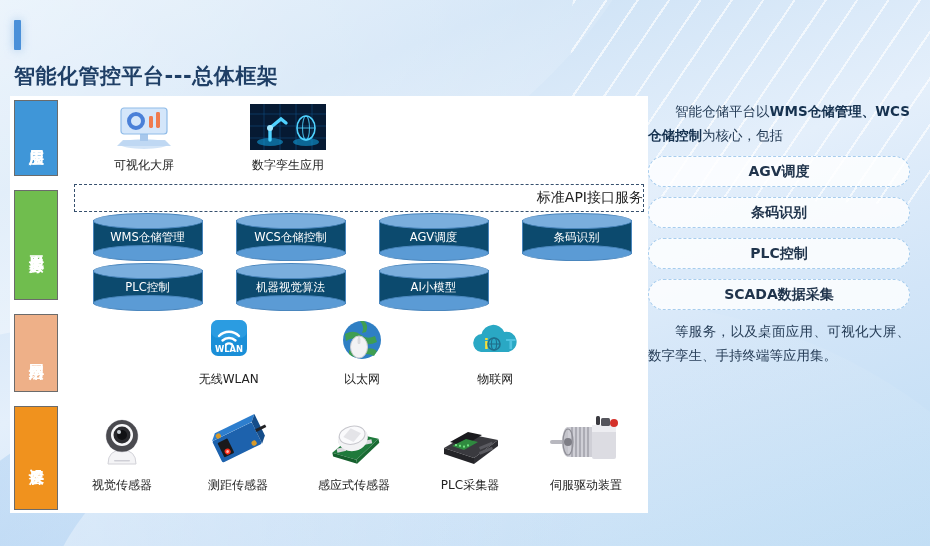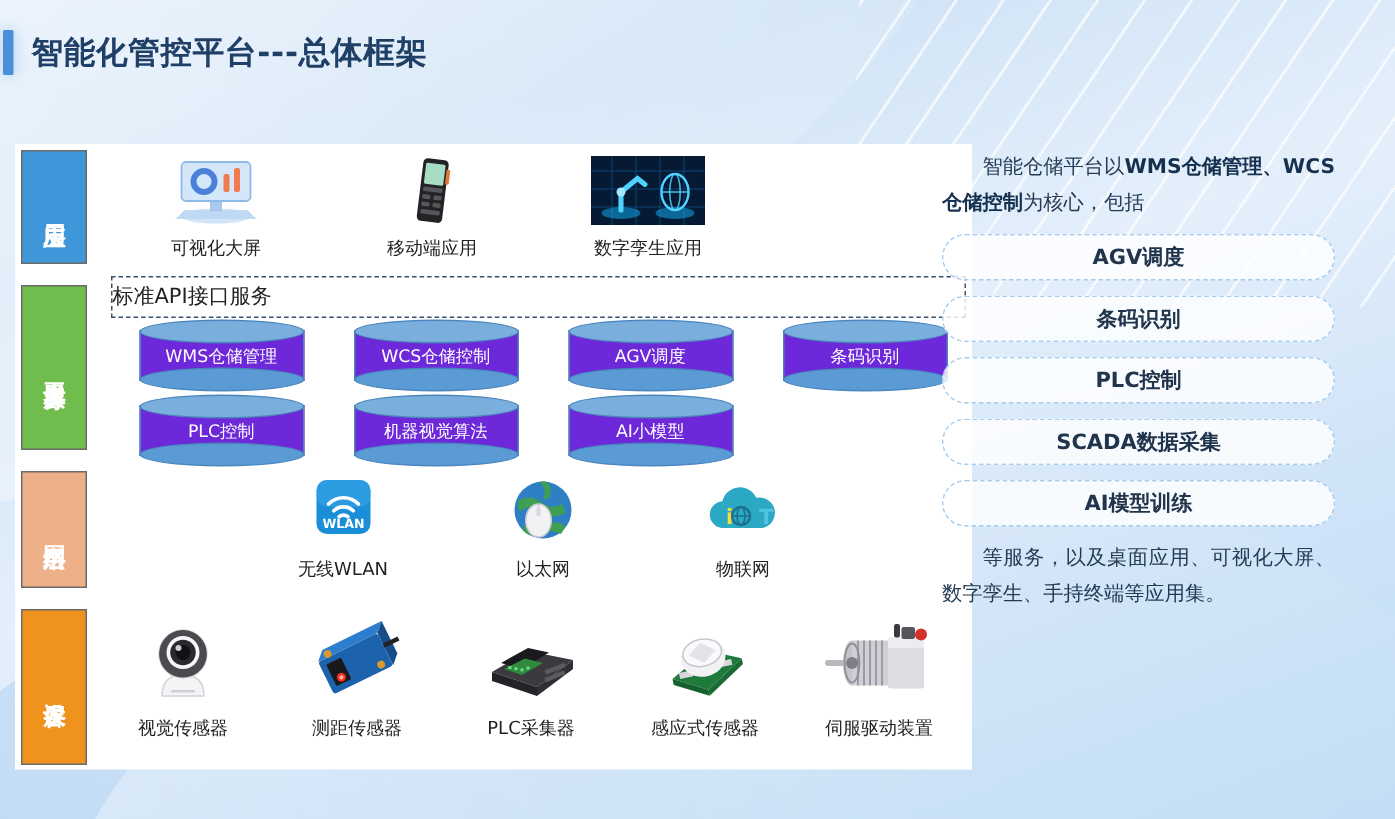--- a/index.html
+++ b/index.html
@@ -21,21 +21,21 @@
          background: linear-gradient(95deg, rgba(150,195,238,.45), rgba(255,255,255,.06) 60%);
          border-radius: 60% 40% 0 0 / 100% 100% 0 0; }
   #sw3 { top:-40px; right:-60px; width:420px; height:240px;
          background: repeating-linear-gradient(122deg, rgba(255,255,255,.65) 0 2px, rgba(255,255,255,0) 2px 26px);
          transform: rotate(2deg); }
   #sw4 { bottom:-90px; left:40px; width:760px; height:260px;
          background: linear-gradient(100deg, rgba(255,255,255,.38), rgba(255,255,255,0) 70%);
          border-radius: 50% 50% 0 0 / 100% 100% 0 0; }
 
   
-  .header { position:absolute; top:20px; left:2px; display:flex; align-items:center; gap:12px; }
+  .header { position:absolute; top:20px; left:14px; display:flex; gap:12px;flex-direction:column; }
   .title-bar { width:7px; height:30px; background:#4a90d9; border-radius:1px;
                box-shadow: 0 0 10px rgba(120,175,225,.6); }
   .title-text { font-size:21px; font-weight:bold; color:#1f3f66; letter-spacing:.5px;
                 font-family:"DejaVu Sans","Liberation Sans",sans-serif; }
 
   
   .panel { position:absolute; left:10px; top:96px; width:638px; height:417px;
            background:#ffffff; }
 
   
@@ -60,49 +60,49 @@
   .icon-box  { height:46px; display:flex; align-items:center; justify-content:center; }
   .icon-label { margin-top:7px; font-size:12px; color:#222;
                 font-family:"DejaVu Sans","Liberation Sans",sans-serif; white-space:nowrap; }
 
   
   #app-row { position:absolute; left:10px; top:8px; width:576px; }
   #app-row .icon-cell { width:144px; }
 
   
   .api-bar { position:absolute; left:12px; top:88px; width:570px; height:28px;
-             border:1.6px dashed #36506e; display:flex; align-items:center; justify-content:flex-start; }
+             border:1.6px dashed #36506e; display:flex; align-items:center; justify-content:flex-end; }
   .api-bar span { font-size:14px; color:#222; font-family:"DejaVu Sans","Liberation Sans",sans-serif; }
 
   
   .cyl-grid { position:absolute; left:14px; top:124px; width:572px; }
   .cyl-row { display:flex; gap:0; }
   .cyl-row + .cyl-row { margin-top:16px; }
   .cyl-wrap { width:143px; display:flex; justify-content:center; }
-  .cyl { position:relative; width:110px; height:34px; background:#6d28d9;
+  .cyl { position:relative; width:110px; height:34px; background:#0c4a6e;
          border-left:1px solid #4a86bd; border-right:1px solid #4a86bd; }
   .cyl::before { content:""; position:absolute; left:-1px; right:-1px; top:-7px; height:14px;
                  background:#7aaedd; border:1px solid #4a86bd; border-radius:50%; }
   .cyl::after  { content:""; position:absolute; left:-1px; right:-1px; bottom:-7px; height:14px;
                  background:#5b9bd5; border:1px solid #4a86bd; border-radius:50%; z-index:0; }
   .cyl b { position:absolute; inset:0; display:flex; align-items:center; justify-content:center;
            color:#fff; font-size:11.5px; font-weight:normal; z-index:2;
            font-family:"DejaVu Sans","Liberation Sans",sans-serif; }
 
   
   #net-row { position:absolute; left:100px; top:222px; width:400px;justify-content:space-between; }
   #net-row .icon-cell { width:134px; }
 
   
   #dev-row { position:absolute; left:2px; top:318px; width:584px; }
   #dev-row .icon-cell { width:116px; }
   #dev-row .icon-box { height:56px; }
 
   
-  .right { position:absolute; left:628px; top:100px; width:262px; }
+  .right { position:absolute; left:648px; top:100px; width:262px; }
   .rtext { font-size:13.5px; color:#243b55; line-height:1.75; text-align:justify;
            font-family:"DejaVu Sans","Liberation Sans",sans-serif; }
   .rtext.indent { text-indent:2em; }
   .rtext b { color:#15314f; }
   .pill-list { margin:9px 0 6px 0; }
   .pill { height:31px; margin-bottom:10px; border:1.4px dashed #a7cdee; border-radius:16px;
           background:rgba(255,255,255,.82); display:flex; align-items:center; justify-content:center;
           color:#20344c; font-weight:bold; font-size:14px;
           font-family:"DejaVu Sans","Liberation Sans",sans-serif; }
 </style>
@@ -149,38 +149,20 @@
           <rect x="8" y="4" width="46" height="26" rx="3" fill="#d4e6fa" stroke="#8fbbe8" stroke-width="1.2"></rect>
           <circle cx="23" cy="17" r="7" fill="none" stroke="#4a80d8" stroke-width="4"></circle>
           <rect x="36" y="12" width="4" height="12" rx="1.4" fill="#f07b4e"></rect>
           <rect x="43" y="8" width="4" height="16" rx="1.4" fill="#f07b4e"></rect>
         </svg>
       </div>
       <div class="icon-label">可视化大屏</div>
     </div>
 
 
-    <div class="icon-cell">
-      <div class="icon-box">
-        <svg width="34" height="46" viewBox="0 0 34 46">
-          <g transform="rotate(7 17 23)">
-            <rect x="9" y="2" width="17" height="42" rx="3" fill="#232326"></rect>
-            <rect x="11" y="5" width="13" height="14" rx="1" fill="#a8dcc4"></rect>
-            <rect x="11" y="21" width="13" height="3" rx="1" fill="#55555a"></rect>
-            <rect x="11" y="26" width="5.5" height="3" rx="1" fill="#55555a"></rect>
-            <rect x="18.5" y="26" width="5.5" height="3" rx="1" fill="#55555a"></rect>
-            <rect x="11" y="31" width="5.5" height="3" rx="1" fill="#55555a"></rect>
-            <rect x="18.5" y="31" width="5.5" height="3" rx="1" fill="#55555a"></rect>
-            <rect x="11" y="36" width="13" height="3" rx="1" fill="#55555a"></rect>
-            <rect x="25" y="8" width="2.5" height="10" rx="1" fill="#e2773a"></rect>
-          </g>
-        </svg>
-      </div>
-      <div class="icon-label">移动端应用</div>
-    </div>
 
     <div class="icon-cell">
       <div class="icon-box">
         <svg width="76" height="46" viewBox="0 0 76 46">
           <rect x="0" y="0" width="76" height="46" fill="#061a33"></rect>
           <g stroke="#0f4a80" stroke-width=".6">
             <line x1="0" y1="10" x2="76" y2="10"></line>
               <line x1="0" y1="22" x2="76" y2="22"></line>
             <line x1="0" y1="34" x2="76" y2="34"></line>
             <line x1="14" y1="0" x2="14" y2="46"></line>
@@ -323,41 +305,20 @@
             <rect x="12" y="20" width="11" height="16" rx="1" fill="#19191c"></rect>
             <circle cx="17.5" cy="32" r="3" fill="#ff2d1a"></circle>
             <circle cx="17.5" cy="32" r="1.4" fill="#ffb3ab"></circle>
             <circle cx="16" cy="14" r="2.6" fill="#d89a2a"></circle>
             <circle cx="45" cy="36" r="2.6" fill="#d89a2a"></circle>
             <rect x="52" y="24" width="11" height="3" fill="#222226"></rect>
           </g>
         </svg>
       </div>
       <div class="icon-label">测距传感器</div>
-    </div>
-
-    <div class="icon-cell">
-      <div class="icon-box">
-        <svg width="64" height="56" viewBox="0 0 64 56">
-          <polygon points="6,34 30,20 60,26 36,44" fill="#3a3a3f"></polygon>
-          <polygon points="6,34 36,44 36,50 6,40" fill="#242428"></polygon>
-          <polygon points="36,44 60,26 60,32 36,50" fill="#2e2e33"></polygon>
-          <polygon points="12,28 30,18 44,21 26,32" fill="#1a1a1e"></polygon>
-          <polygon points="14,32 28,25 40,28 26,36" fill="#2f8a3f"></polygon>
-          <g fill="#6fe07f">
-            <rect x="17" y="30" width="2" height="2"></rect>
-              <rect x="21" y="30.8" width="2" height="2"></rect>
-            <rect x="25" y="31.6" width="2" height="2"></rect>
-              <rect x="29" y="30.4" width="2" height="2"></rect>
-          </g>
-          <rect x="41" y="33" width="14" height="3" fill="#5a5a60" transform="rotate(-22 41 33)"></rect>
-          <rect x="41" y="38" width="14" height="3" fill="#5a5a60" transform="rotate(-22 41 38)"></rect>
-        </svg>
-      </div>
-      <div class="icon-label">PLC采集器</div>
     </div>
 
     <div class="icon-cell">
       <div class="icon-box">
         <svg width="62" height="56" viewBox="0 0 62 56">
           <g transform="rotate(-12 31 30)">
             <polygon points="8,34 34,20 56,30 30,46" fill="#1f7a3c"></polygon>
             <polygon points="8,34 30,46 30,50 8,38" fill="#15602d"></polygon>
             <polygon points="30,46 56,30 56,34 30,50" fill="#1a6a33"></polygon>
             <rect x="13" y="31" width="9" height="4" fill="#d8d8dc"></rect>
@@ -368,20 +329,41 @@
             <path d="M22 21 l9 -7 l9 7 l-9 7 z" fill="#e4e4e8"></path>
             <ellipse cx="31" cy="21" rx="13" ry="9" fill="none" stroke="#c6c6cc" stroke-width="1"></ellipse>
           </g>
         </svg>
       </div>
       <div class="icon-label">感应式传感器</div>
     </div>
 
     <div class="icon-cell">
       <div class="icon-box">
+        <svg width="64" height="56" viewBox="0 0 64 56">
+          <polygon points="6,34 30,20 60,26 36,44" fill="#3a3a3f"></polygon>
+          <polygon points="6,34 36,44 36,50 6,40" fill="#242428"></polygon>
+          <polygon points="36,44 60,26 60,32 36,50" fill="#2e2e33"></polygon>
+          <polygon points="12,28 30,18 44,21 26,32" fill="#1a1a1e"></polygon>
+          <polygon points="14,32 28,25 40,28 26,36" fill="#2f8a3f"></polygon>
+          <g fill="#6fe07f">
+            <rect x="17" y="30" width="2" height="2"></rect>
+              <rect x="21" y="30.8" width="2" height="2"></rect>
+            <rect x="25" y="31.6" width="2" height="2"></rect>
+              <rect x="29" y="30.4" width="2" height="2"></rect>
+          </g>
+          <rect x="41" y="33" width="14" height="3" fill="#5a5a60" transform="rotate(-22 41 33)"></rect>
+          <rect x="41" y="38" width="14" height="3" fill="#5a5a60" transform="rotate(-22 41 38)"></rect>
+        </svg>
+      </div>
+      <div class="icon-label">PLC采集器</div>
+    </div>
+
+    <div class="icon-cell">
+      <div class="icon-box">
         <svg width="80" height="56" viewBox="0 0 80 56">
           <rect x="4" y="26" width="14" height="4" rx="2" fill="#b8b8bf"></rect>
           <ellipse cx="22" cy="28" rx="6" ry="15" fill="#c4c4cb"></ellipse>
           <rect x="22" y="13" width="24" height="30" fill="#cfcfd6"></rect>
           <g stroke="#9a9aa2" stroke-width="1.3">
             <line x1="26" y1="13" x2="26" y2="43"></line>
               <line x1="30" y1="13" x2="30" y2="43"></line>
             <line x1="34" y1="13" x2="34" y2="43"></line>
               <line x1="38" y1="13" x2="38" y2="43"></line>
             <line x1="42" y1="13" x2="42" y2="43"></line>
@@ -402,16 +384,15 @@
 
 <div class="right">
   <div class="rtext indent">
     <span>智能仓储平台以</span><b>WMS仓储管理、WCS仓储控制</b><span>为核心，包括</span>
   </div>
   <div class="pill-list">
     <div class="pill">AGV调度</div>
     <div class="pill">条码识别</div>
     <div class="pill">PLC控制</div>
     <div class="pill">SCADA数据采集</div>
-    <div class="pill">AI模型训练</div>
   </div>
   <div class="rtext indent">等服务，以及桌面应用、可视化大屏、数字孪生、手持终端等应用集。</div>
 </div>
 
 </body></html>

